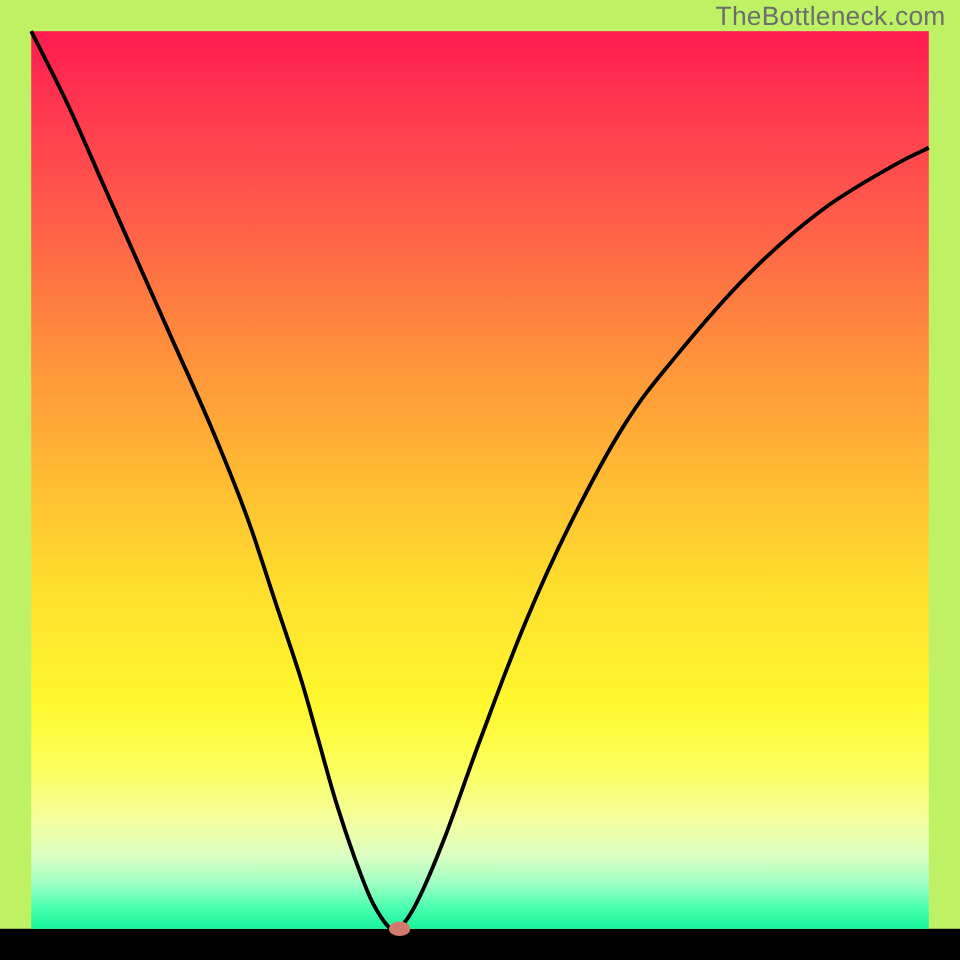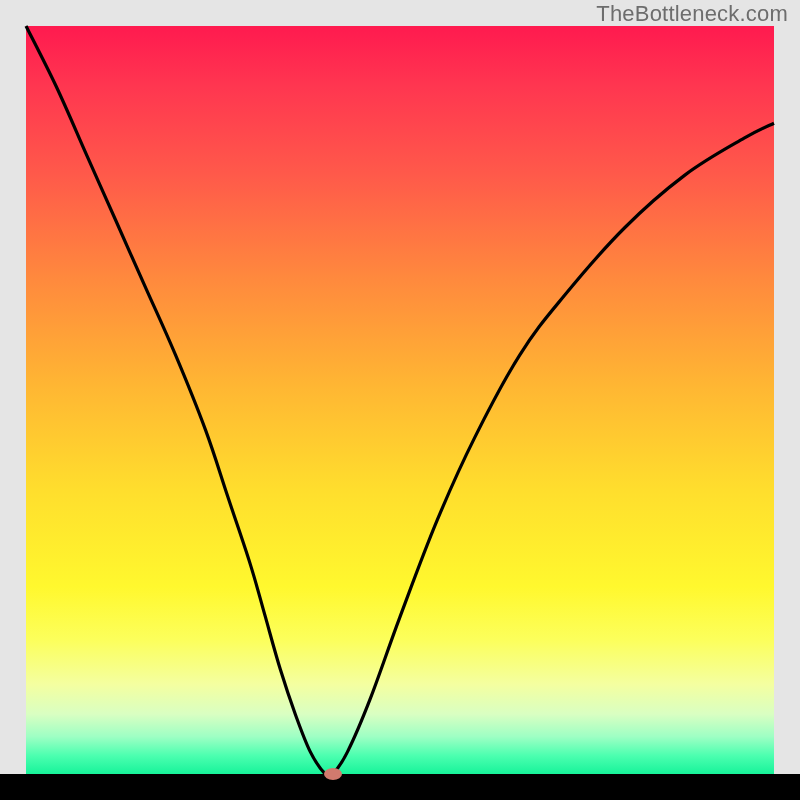--- a/index.html
+++ b/index.html
@@ -10,21 +10,21 @@
     background: #000;
     overflow: hidden;
     font-family: Arial, Helvetica, sans-serif;
   }
   .frame {
     position: absolute;
     top: 0;
     left: 0;
     width: 800px;
     height: 774px;
-    background: #e5e5e5;
+    background: #bef264;
   }
   .plot-area {
     position: absolute;
     top: 26px;
     left: 26px;
     width: 748px;
     height: 748px;
     background: linear-gradient(to bottom,
       #ff1a4f 0%,
       #ff3650 8%,

